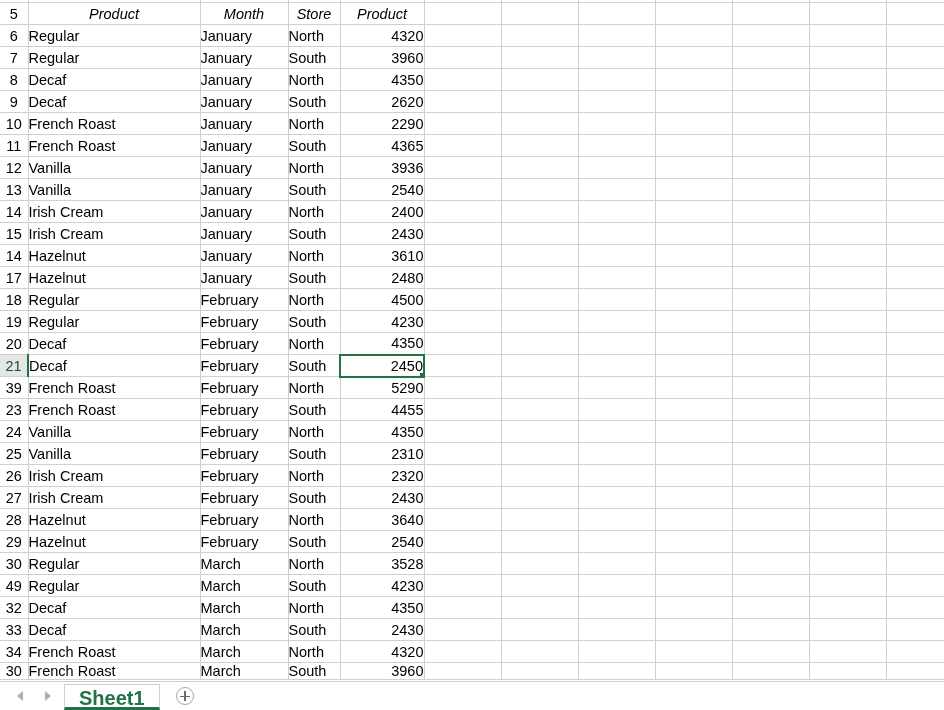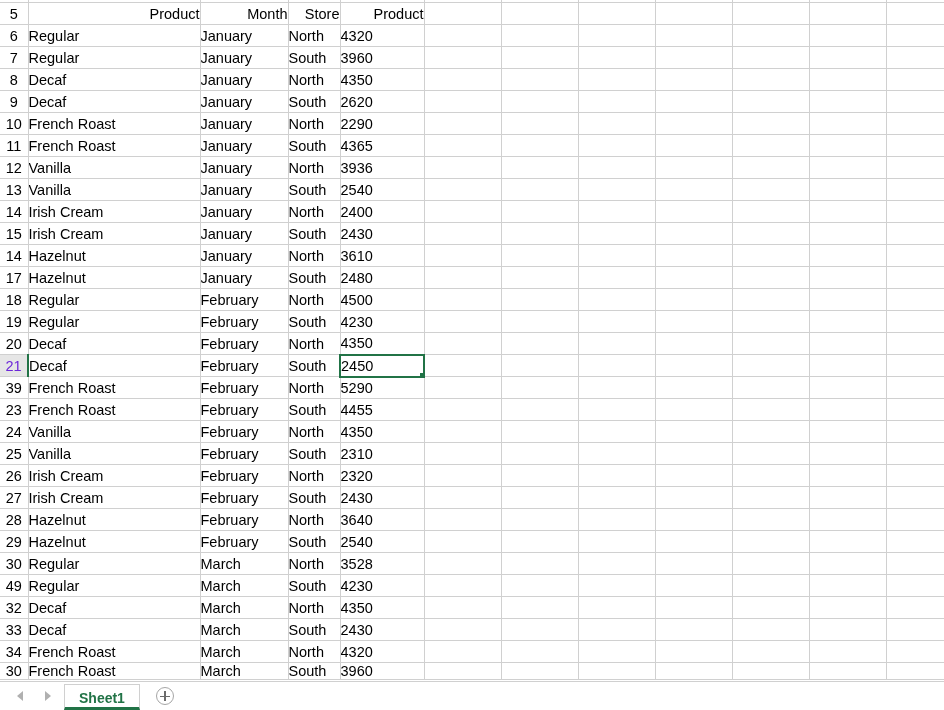--- a/index.html
+++ b/index.html
@@ -65,42 +65,44 @@
     background: #e6e6e6;
     color: #2b2b2b;
     text-align: center;
     font-size: 13.5px;
     border-right: 1px solid #b4b4b4;
     border-bottom: 1px solid #cccccc;
     padding-right: 3px;
     box-sizing: border-box;
   }
   td.rowhdr.active {
-    color: #6d28d9;
+    color: #14532d;
     border-right: 2px solid #217346;
     background: #e6e6e6;
   }
 
   
   col.c-product { width: 172px; }
   col.c-month   { width: 88px; }
   col.c-store   { width: 52px; }
   col.c-revenue { width: 84px; }
   col.c-blank   { width: 77px; }
 
   td.cell-text {
     text-align: left;
     padding-left: 4px;
   }
   td.cell-num {
+    text-align: right;
     padding-right: 5px;
   }
   td.hdr {
     font-weight: bold;
-    text-align: right;
+    text-align: center;
+    font-style: italic;
   }
   td.blank { background: #ffffff; }
 
   
   td.selected {
     position: relative;
     border: 2px solid #217346 !important;
     box-shadow: inset 0 0 0 1px #ffffff;
   }
   td.selected .fill-handle {
@@ -160,21 +162,21 @@
   .nav-arrow.right::before {
     left: 3px;
     border-left: 6px solid #b0b0b0;
   }
 
   .sheet-tab {
     height: 26px;
     line-height: 26px;
     padding: 0 14px;
     margin-left: 4px;
-    font-size: 14px;
+    font-size: 20px;
     font-weight: bold;
     color: #217346;
     background: #ffffff;
     border-left: 1px solid #d0d0d0;
     border-right: 1px solid #d0d0d0;
     border-top: 1px solid #d0d0d0;
     border-bottom: 3px solid #217346;
     box-sizing: border-box;
   }
 

